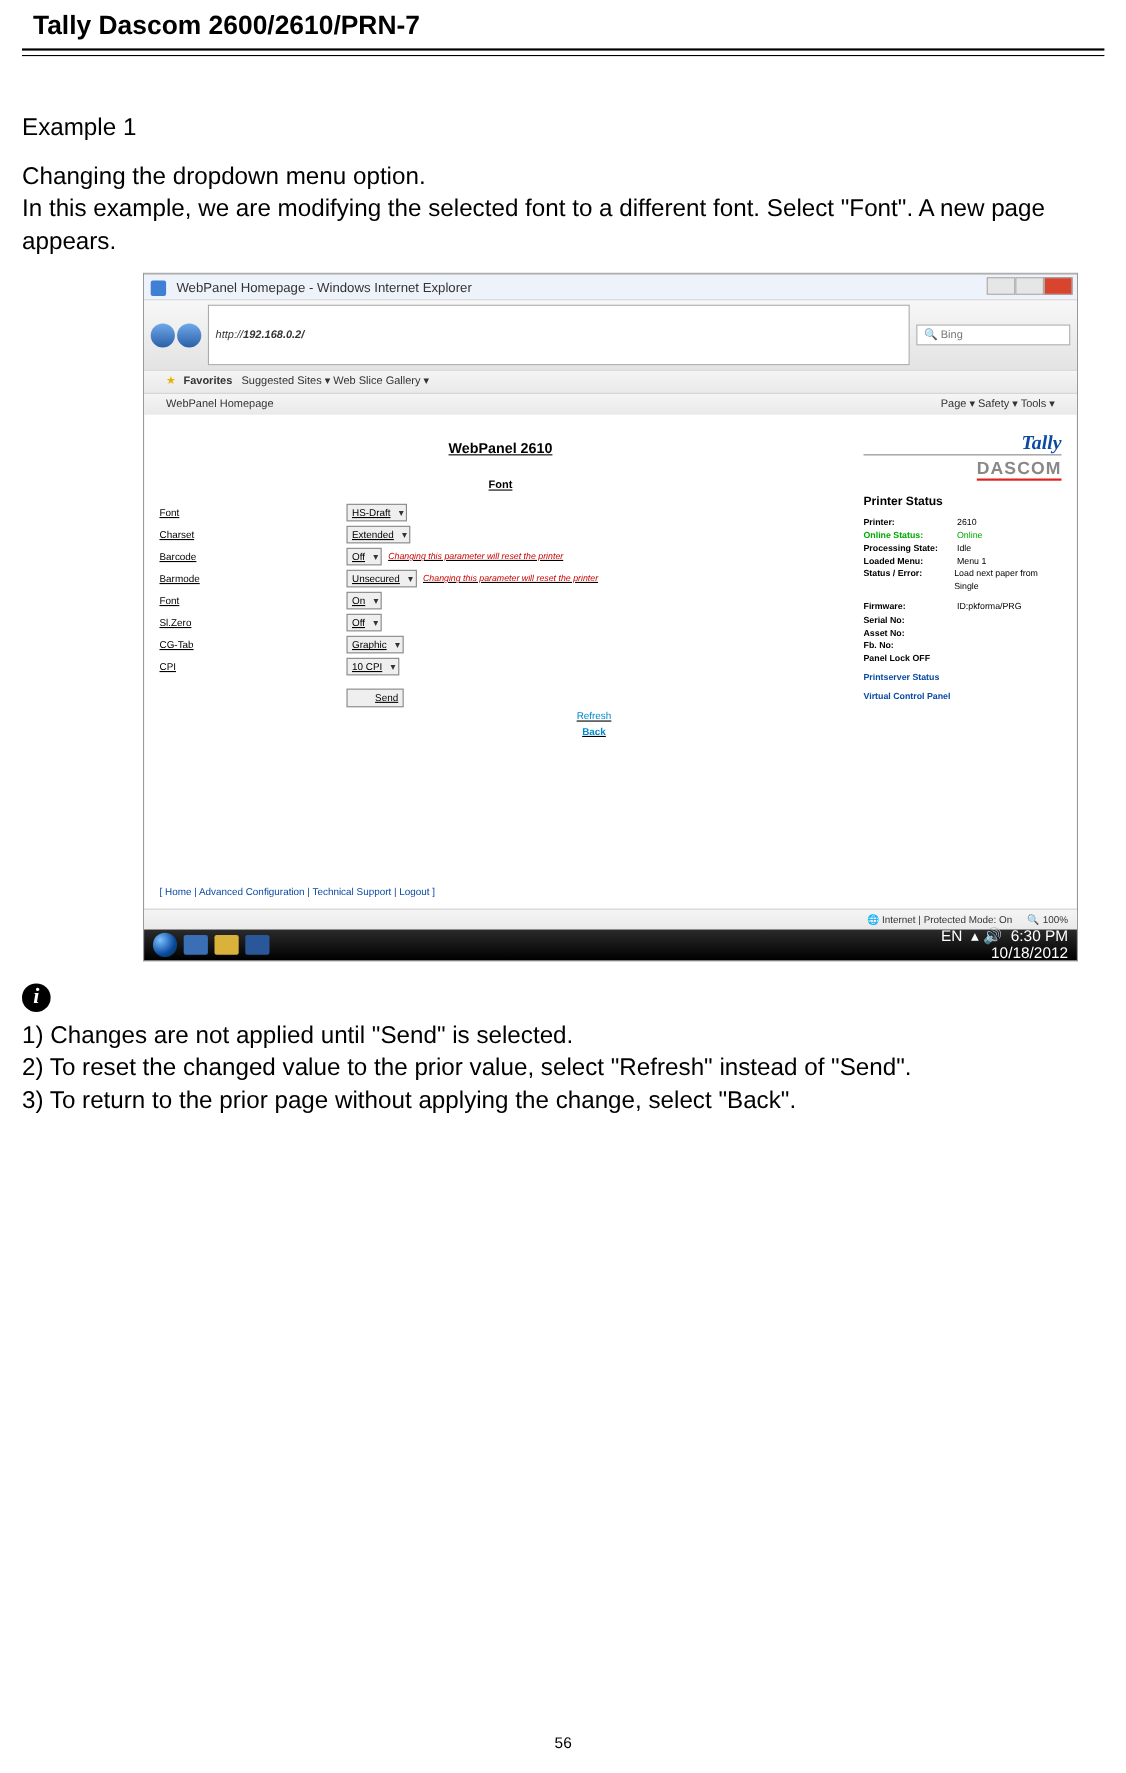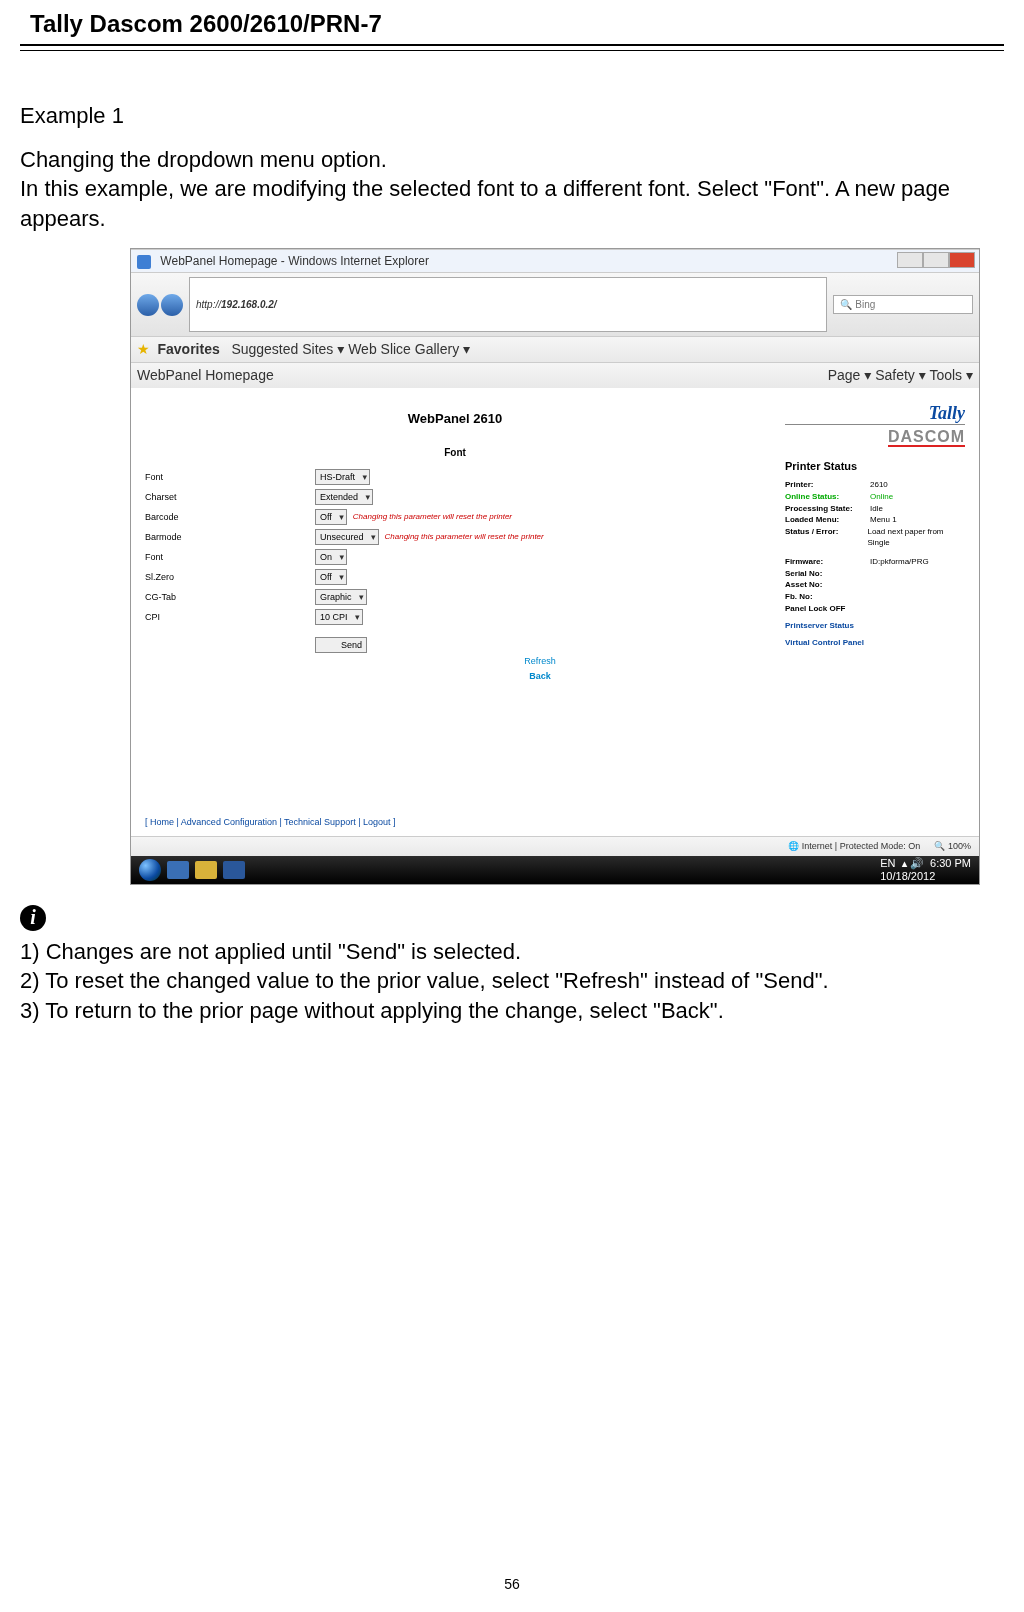--- a/index.html
+++ b/index.html
@@ -68,33 +68,33 @@
   }
   .ss-navbtns{display:flex;gap:2px;}
   .ss-navbtns span{width:22px;height:22px;border-radius:50%;background:linear-gradient(#6fa9e9,#2b5fa8);display:inline-block;}
   .ss-addr{
     flex:1;background:#fff;border:1px solid #aaa;padding:20px 6px;font-size:10px;color:#333;font-style:italic;
   }
   .ss-search{width:140px;background:#fff;border:1px solid #aaa;padding:2px 6px;font-size:10px;color:#777;}
   .ss-favbar,.ss-tabbar{
     background: linear-gradient(#f5f5f5,#e9e9e9);
     border-top:1px solid #ccc;
-    padding:3px 6px;
-    font-size:14px;color:#333;
+    padding:3px 20px;
+    font-size:10px;color:#333;
   }
   .ss-tabbar{display:flex;justify-content:space-between;}
   .ss-body{
     padding: 16px 14px 10px 14px;
     min-height: 420px;
     position:relative;
   }
   .ss-panel-title{ text-align:center;font-weight:bold;font-size:13px;margin:6px 0 18px 0;}
   .ss-subtitle{ text-align:center;font-size:10px;font-weight:bold;margin-bottom:10px;}
   .ss-grid{display:flex;gap:20px;}
-  .ss-left{flex:1;}
+  .ss-left{flex:1;text-decoration:underline;}
   .ss-right{width:180px;}
   .ss-row{display:flex;align-items:center;margin:4px 0;font-size:9px;}
   .ss-row label{width:170px;}
   .ss-row .sel{border:1px solid #888;background:#efefef;padding:0 14px 0 4px;font-size:9px;position:relative;height:16px;line-height:14px;}
   .ss-row .sel::after{content:"▾";position:absolute;right:2px;top:0;font-size:9px;color:#333;}
   .ss-note{color:#c00;font-size:8px;font-style:italic;margin-left:6px;}
   .ss-btns{margin:12px 0 0 170px;}
   .ss-btns .btn{display:block;margin:2px auto;font-size:9px;text-align:center;}
   .ss-btns .send{border:1px solid #888;background:#efefef;padding:1px 25px;width:46px;margin-left:0;}
   .ss-btns .link{color:#08c;width:46px;}
@@ -118,21 +118,21 @@
     padding:3px 8px;font-size:9px;color:#333;display:flex;justify-content:flex-end;gap:14px;
   }
   .ss-taskbar{
     background:linear-gradient(#2b2b2b,#000);height:28px;display:flex;align-items:center;justify-content:space-between;padding:0 8px;
   }
   .ss-tb-left{display:flex;gap:6px;align-items:center;}
   .ss-orb{width:22px;height:22px;border-radius:50%;background:radial-gradient(circle at 30% 30%, #7ec2ff, #0b4aa1 60%, #032 100%);}
   .ss-tb-ico{width:22px;height:18px;background:#3a6fb5;border-radius:2px;}
   .ss-tb-ico.f{background:#d8b23a;}
   .ss-tb-ico.w{background:#2a579a;}
-  .ss-tb-right{color:#fff;font-size:11px;line-height:1.1;}
+  .ss-tb-right{color:#fff;font-size:14px;text-align:right;line-height:1.1;}
 
   .after-ss { margin-top: 24px; }
   .info-icon{
     width:26px;height:26px;border-radius:50%;background:#000;color:#fff;display:flex;align-items:center;justify-content:center;font-weight:bold;font-family:'Times New Roman',serif;font-style:italic;font-size:20px;margin:20px 0 6px 0;
   }
   .footer-page{
     position:absolute;bottom:20px;left:0;right:0;text-align:center;font-size:14px;
   }
   .star{display:inline-block;color:#e6b400;margin-right:4px;}
 </style>

